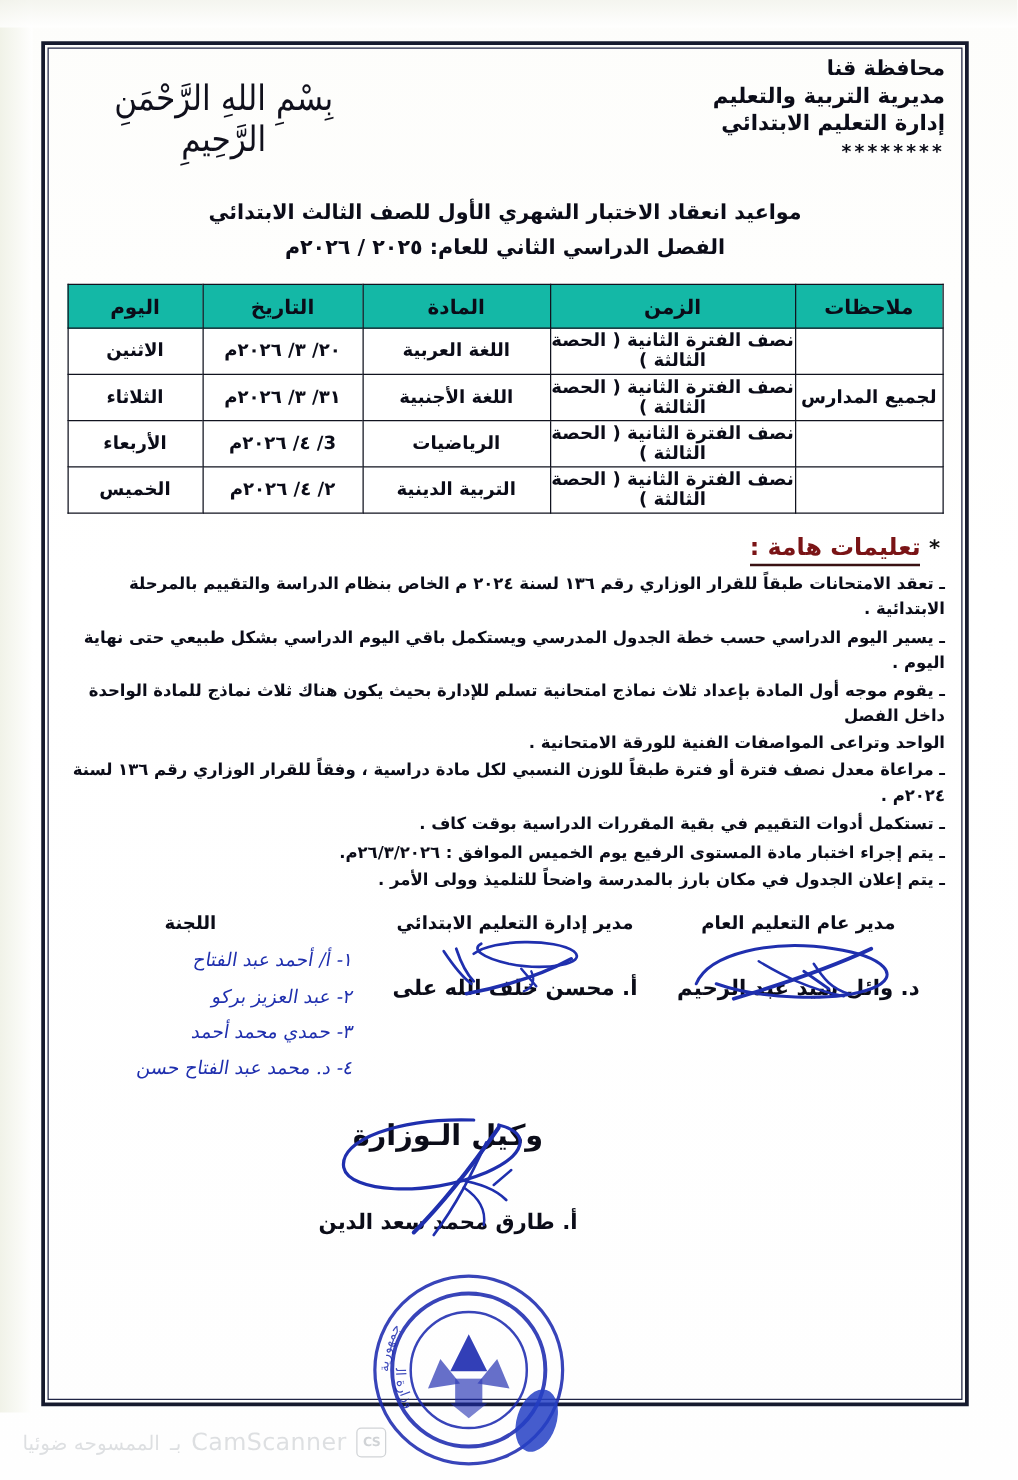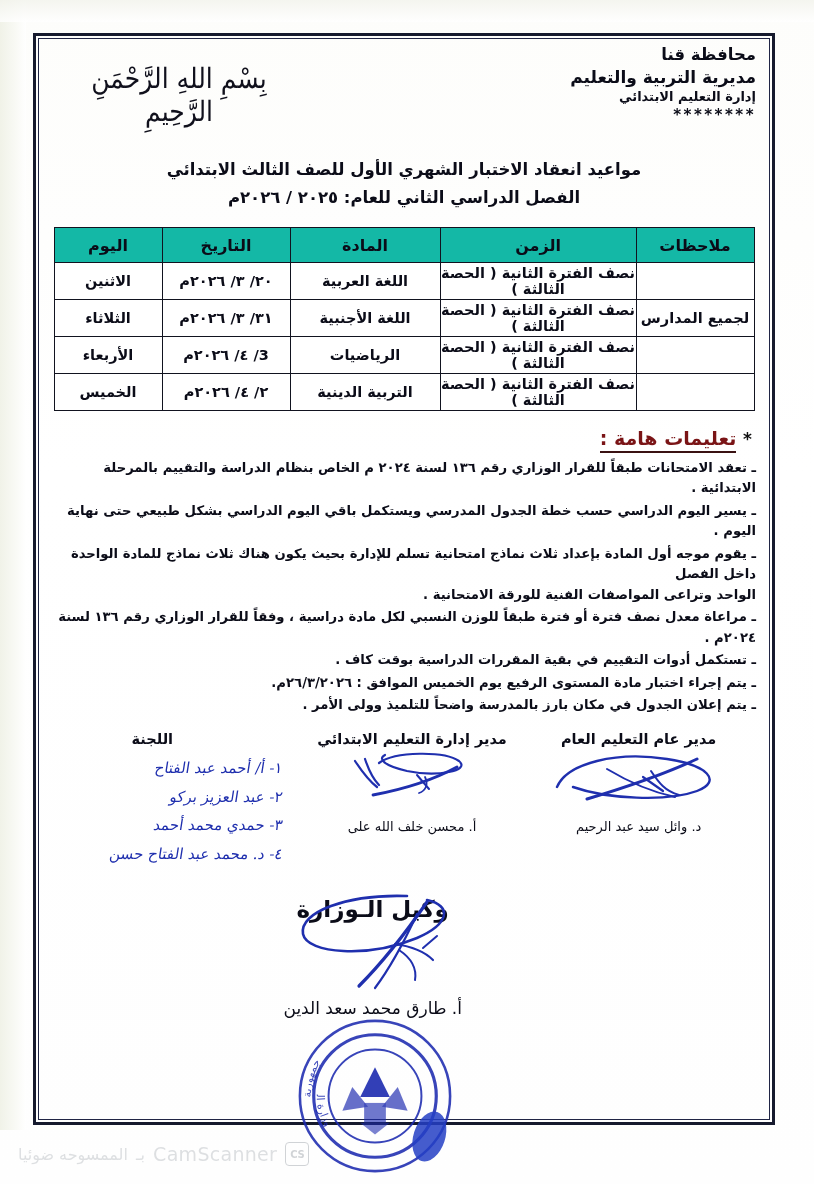--- a/index.html
+++ b/index.html
@@ -38,21 +38,21 @@
     font-family:"DejaVu Serif","Liberation Serif",serif;
     font-size:25px;color:#10101c;letter-spacing:-1px;
     transform:scaleY(1.12);
   }
   .office{
     position:absolute;right:6px;top:0px;width:330px;text-align:right;
     line-height:1.32;color:#0b0c18;font-weight:bold;
   }
   .office .l1{font-size:16.5px;}
   .office .l2{font-size:17px;}
-  .office .l3{font-size:13px;}
+  .office .l3{font-size:17px;}
   .office .stars{font-size:15px;letter-spacing:2.5px;margin-top:1px;}
 
   
   .titles{text-align:center;margin-top:4px;}
   .titles .t1{font-size:16.5px;font-weight:bold;color:#0b0c18;letter-spacing:-.2px;}
   .titles .t2{font-size:16.5px;font-weight:bold;color:#0b0c18;margin-top:9px;}
 
   
   table.sched{
     margin:20px auto 0 auto;border-collapse:collapse;width:700px;
@@ -84,37 +84,37 @@
     font-size:13.2px;line-height:1.55;margin-bottom:2px;
   }
   .notes-list li .cont{display:block;}
 
   .tawfiq{text-align:center;margin-top:13px;font-size:14.5px;font-weight:bold;color:#0b0c18;}
 
   
   .sigrow{display:flex;justify-content:space-between;margin-top:8px;padding:0 10px;}
   .sigcol{width:33%;position:relative;text-align:center;}
   .sigcol .role{font-size:14.5px;font-weight:bold;color:#0b0c18;}
-  .sigcol .name{font-size:13px;font-weight:normal;color:#0b0c18;margin-top:72px;}
+  .sigcol .name{font-size:17px;font-weight:bold;color:#0b0c18;margin-top:34px;}
   .sigcol.committee{text-align:right;padding-right:16px;}
   .sigcol.committee .role{text-align:center;padding-right:34px;}
   .clist{margin-top:7px;}
   .clist div{
     font-size:15px;color:#1f2fae;line-height:1.9;
     font-family:"DejaVu Serif","Liberation Serif",serif;
     transform:skewX(-9deg);white-space:nowrap;
   }
 
   .sigink{position:absolute;pointer-events:none;}
 
   
   .bottom{position:relative;height:250px;margin-top:18px;}
   .wakil{position:absolute;right:300px;top:10px;text-align:center;}
   .wakil .role{font-size:23px;font-weight:bold;color:#0b0c18;letter-spacing:3px;}
-  .wakil .name{font-size:17px;font-weight:normal;color:#0b0c18;margin-top:76px;letter-spacing:1px;}
+  .wakil .name{font-size:17px;font-weight:bold;color:#0b0c18;margin-top:46px;letter-spacing:1px;}
 
   .seal{position:absolute;right:303px;top:126px;width:168px;height:168px;}
 
   
   .cam{
     position:absolute;left:18px;bottom:18px;display:flex;align-items:center;gap:8px;
     opacity:.45;
   }
   .cam .cs-badge{
     width:22px;height:22px;border:1.6px solid #9aa0a6;border-radius:4px;

